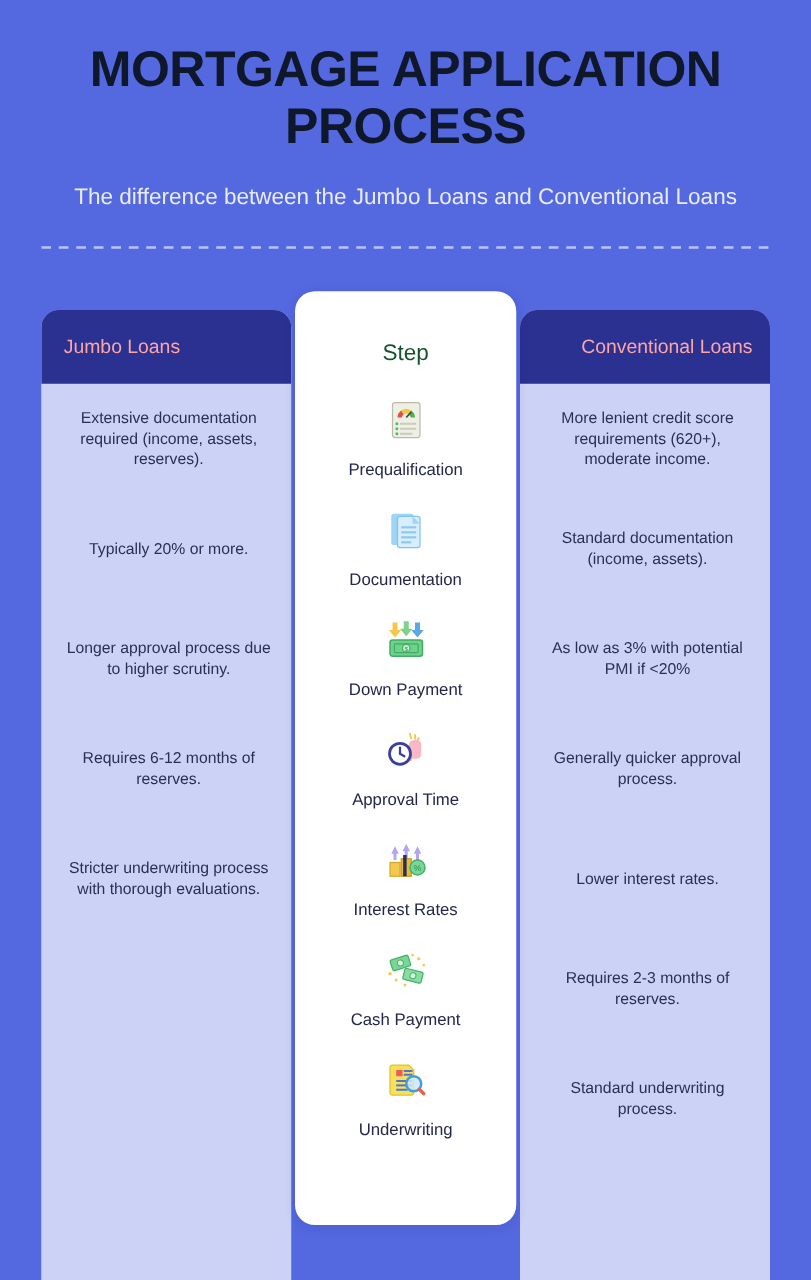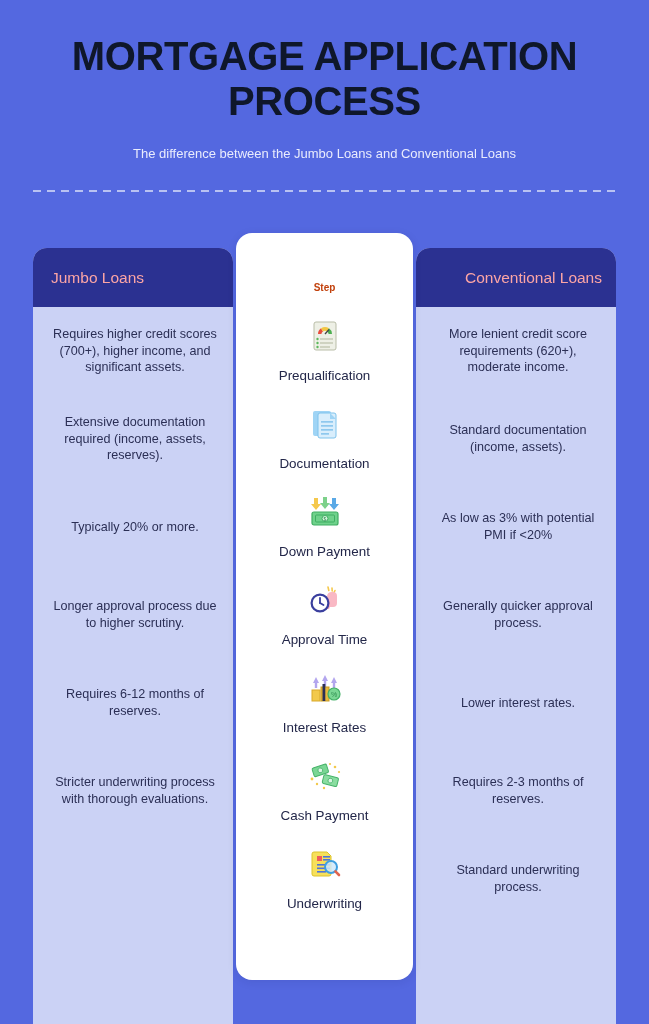--- a/index.html
+++ b/index.html
@@ -17,21 +17,21 @@
     color:#0f172a;
     font-size:40px;
     font-weight:bold;
     line-height:1.12;
     letter-spacing:-0.4px;
     text-transform:uppercase;
   }
   .subtitle {
     margin-top:22px;
     color:#e9ecfd;
-    font-size:13px;
+    font-size:18px;
     font-weight:400;
     line-height:1.3;
     text-align:center;
   }
   .divider {
     margin:28px 33px 0 33px;
     height:2px;
     background-image:linear-gradient(to right,#b9c2f2 0 8px, rgba(0,0,0,0) 8px 14px);
     background-size:14px 2px;
     background-repeat:repeat-x;
@@ -86,23 +86,23 @@
     height:747px;
     background:#ffffff;
     border-radius:16px;
     box-shadow:0 2px 10px rgba(20,26,80,0.10);
     display:flex; flex-direction:column; align-items:center;
   }
   .step-head {
     height:74px;
     display:flex; align-items:flex-end; justify-content:center;
     padding-bottom:14px;
-    color:#c2410c;
-    font-size:10px;
-    font-weight:bold;
+    color:#14532d;
+    font-size:18px;
+    font-weight:normal;
   }
   .steps { display:flex; flex-direction:column; width:100%; }
   .step {
     height:88px;
     display:flex; flex-direction:column;
     align-items:center; justify-content:center;
     gap:16px;
   }
   .step-icon {
     width:34px; height:34px;
@@ -125,21 +125,20 @@
     <div class="title">MORTGAGE APPLICATION PROCESS</div>
     <div class="subtitle">The difference between the Jumbo Loans and Conventional Loans</div>
   </div>
   <div class="divider"></div>
 
   <div class="table-wrap">
 
     <div class="side-col left">
       <div class="col-head">Jumbo Loans</div>
       <div class="cells" id="left-cells">
-          <div class="cell">Requires higher credit scores (700+), higher income, and significant assets.</div>
           <div class="cell">Extensive documentation required (income, assets, reserves).</div>
           <div class="cell">Typically 20% or more.</div>
           <div class="cell">Longer approval process due to higher scrutiny.</div>
           <div class="cell">Requires 6-12 months of reserves.</div>
           <div class="cell">Stricter underwriting process with thorough evaluations.</div>
         </div>
     </div>
 
     <div class="side-col right">
       <div class="col-head">Conventional Loans</div>

